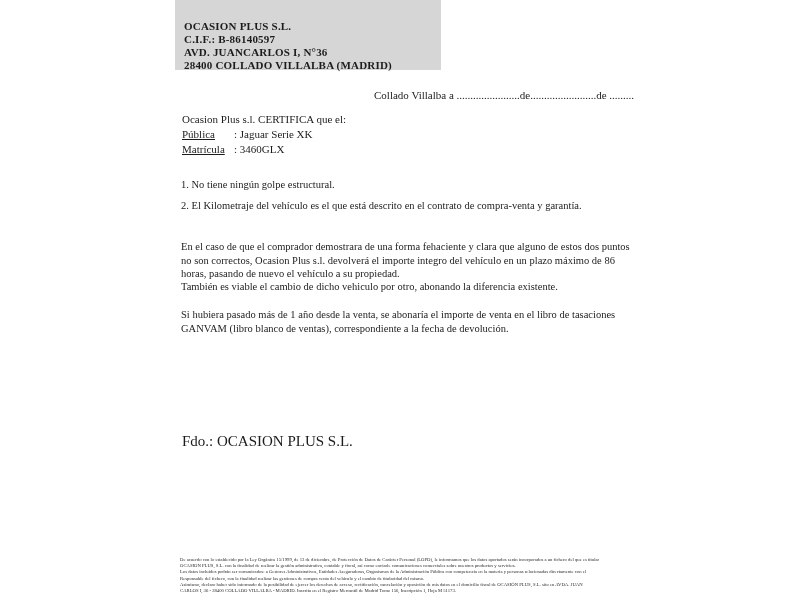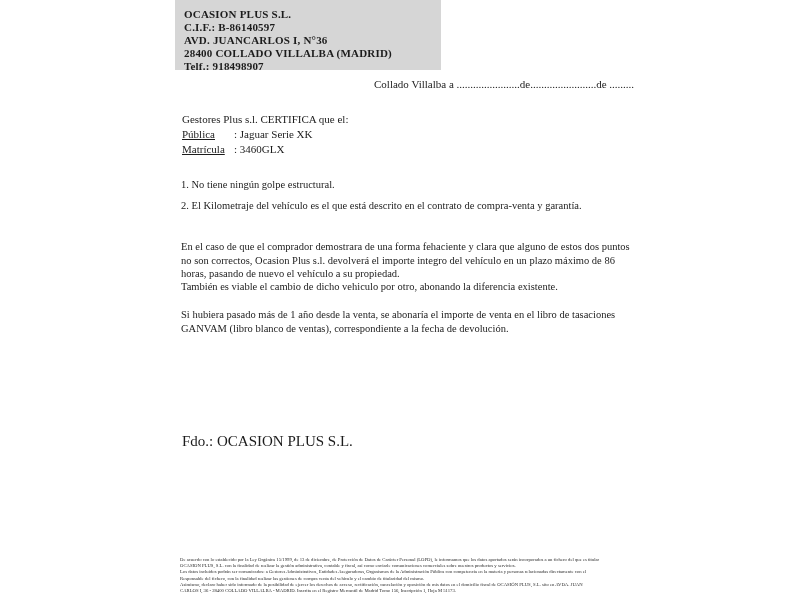--- a/index.html
+++ b/index.html
@@ -17,30 +17,30 @@
     color: #1c1c1c;
   }
   .header-box {
     position: absolute;
     left: 175px;
     top: 0;
     width: 266px;
     height: 70px;
     background: #d6d6d6;
     box-sizing: border-box;
-    padding: 8px 0 0 9px;
+    padding: 20px 0 0 9px;
     font-size: 11px;
     font-weight: bold;
     line-height: 13px;
     letter-spacing: 0.2px;
   }
   .date-line {
     position: absolute;
     left: 374px;
-    top: 78px;
+    top: 89px;
     font-size: 11px;
     white-space: nowrap;
   }
   .certify {
     position: absolute;
     left: 182px;
     top: 112px;
     font-size: 11px;
     line-height: 15px;
   }
@@ -84,27 +84,26 @@
 </head>
 <body>
 
 <div class="page">
 
   <div class="header-box">
     <div>OCASION PLUS S.L.</div>
     <div>C.I.F.: B-86140597</div>
     <div>AVD. JUANCARLOS I, N°36</div>
     <div>28400 COLLADO VILLALBA (MADRID)</div>
-    <div>Telf.: 918498907</div>
   </div>
 
   <div class="date-line">Collado Villalba a .......................de........................de .........</div>
 
   <div class="certify">
-    <div>Gestores Plus s.l. CERTIFICA que el:</div>
+    <div>Ocasion Plus s.l. CERTIFICA que el:</div>
     <div class="row">
       <span class="label">Pública</span><span>: Jaguar Serie XK</span>
     </div>
     <div class="row">
       <span class="label">Matrícula</span><span>: 3460GLX</span>
     </div>
   </div>
 
   <div class="point" style="top:179px;">1. No tiene ningún golpe estructural.</div>
   <div class="point" style="top:200px;">2. El Kilometraje del vehículo es el que está descrito en el contrato de compra-venta y garantía.</div>

